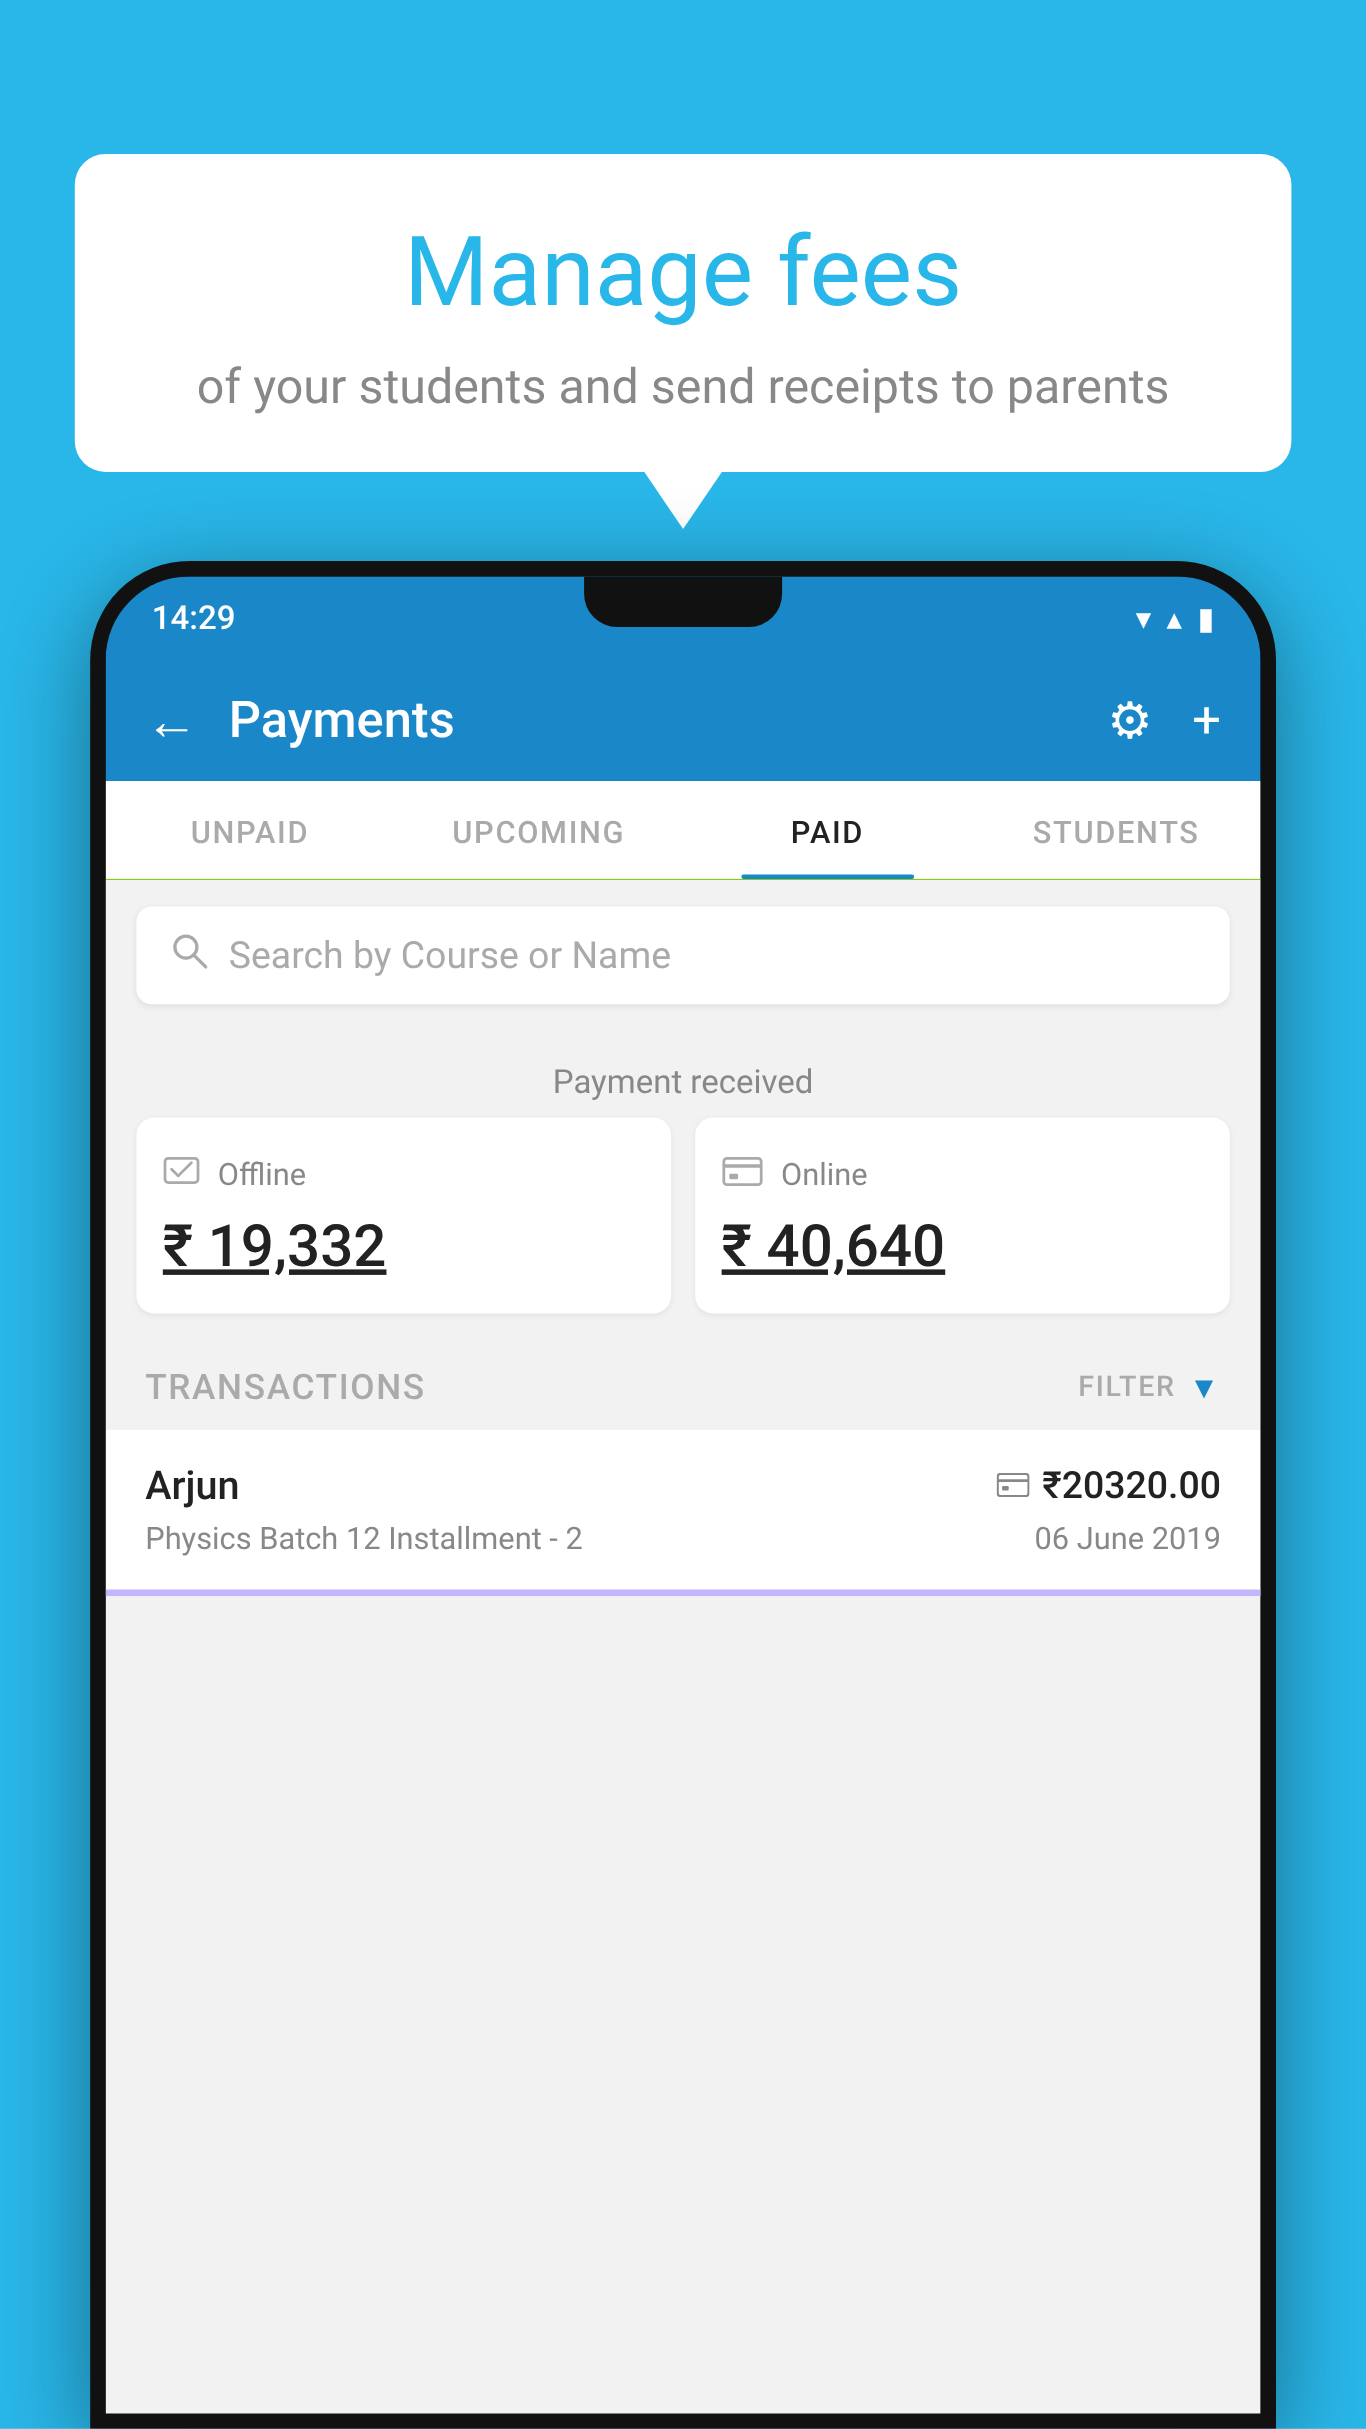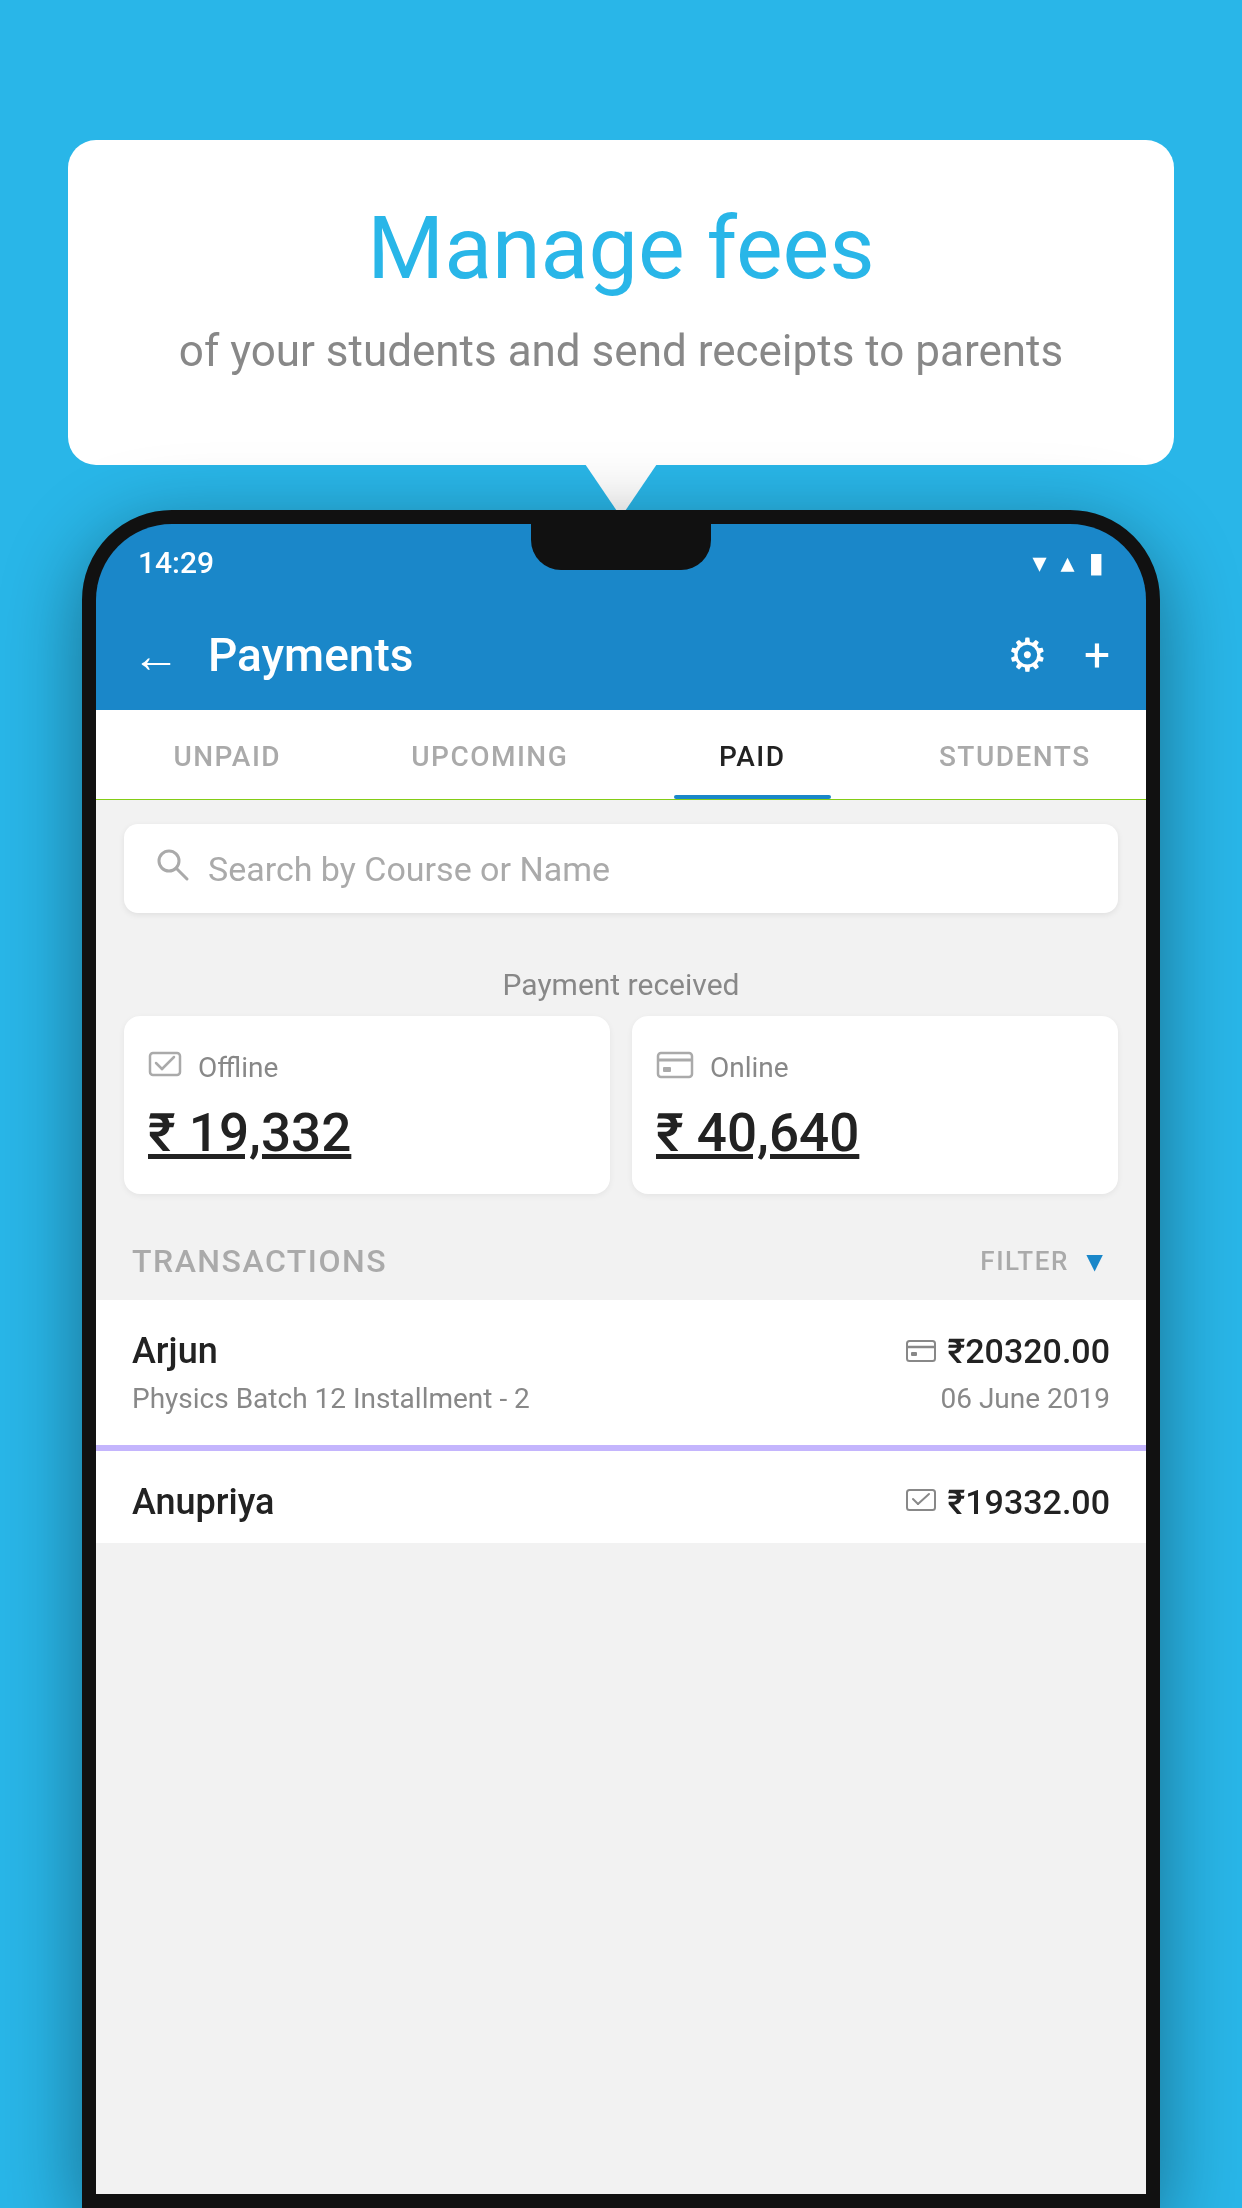--- a/index.html
+++ b/index.html
@@ -17,21 +17,21 @@
     .speech-bubble-container {
       position: absolute;
       top: 140px;
       left: 68px;
       right: 68px;
     }
 
     .speech-bubble {
       background: #fff;
       border-radius: 28px;
-      padding: 60px 80px 88px;
+      padding: 60px 80px 52px;
       text-align: center;
       position: relative;
     }
 
     .speech-bubble::after {
       content: '';
       position: absolute;
       bottom: -52px;
       left: 50%;
       transform: translateX(-50%);
@@ -472,32 +472,17 @@
             </span>
             <span class="transaction-amount">₹20320.00</span>
           </div>
         </div>
         <div class="transaction-row-bottom">
           <span class="transaction-course">Physics Batch 12 Installment - 2</span>
           <span class="transaction-date">06 June 2019</span>
         </div>
       </div>
 
-      <div class="transaction-item-partial">
-        <div class="transaction-row-top">
-          <span class="transaction-name">Anupriya</span>
-          <div class="transaction-amount-row">
-            <span class="transaction-type-icon">
-              <svg width="30" height="26" viewBox="0 0 30 26" fill="none">
-                <rect x="1" y="3" width="28" height="20" rx="2.5" stroke="#888" stroke-width="2"></rect>
-                <line x1="7" y1="12" x2="12" y2="17" stroke="#888" stroke-width="2" stroke-linecap="round"></line>
-                <line x1="12" y1="17" x2="23" y2="7" stroke="#888" stroke-width="2" stroke-linecap="round"></line>
-              </svg>
-            </span>
-            <span class="transaction-amount">₹19332.00</span>
-          </div>
-        </div>
-      </div>
 
     </div>
 
   </div>
 </div>
 
 </body></html>

